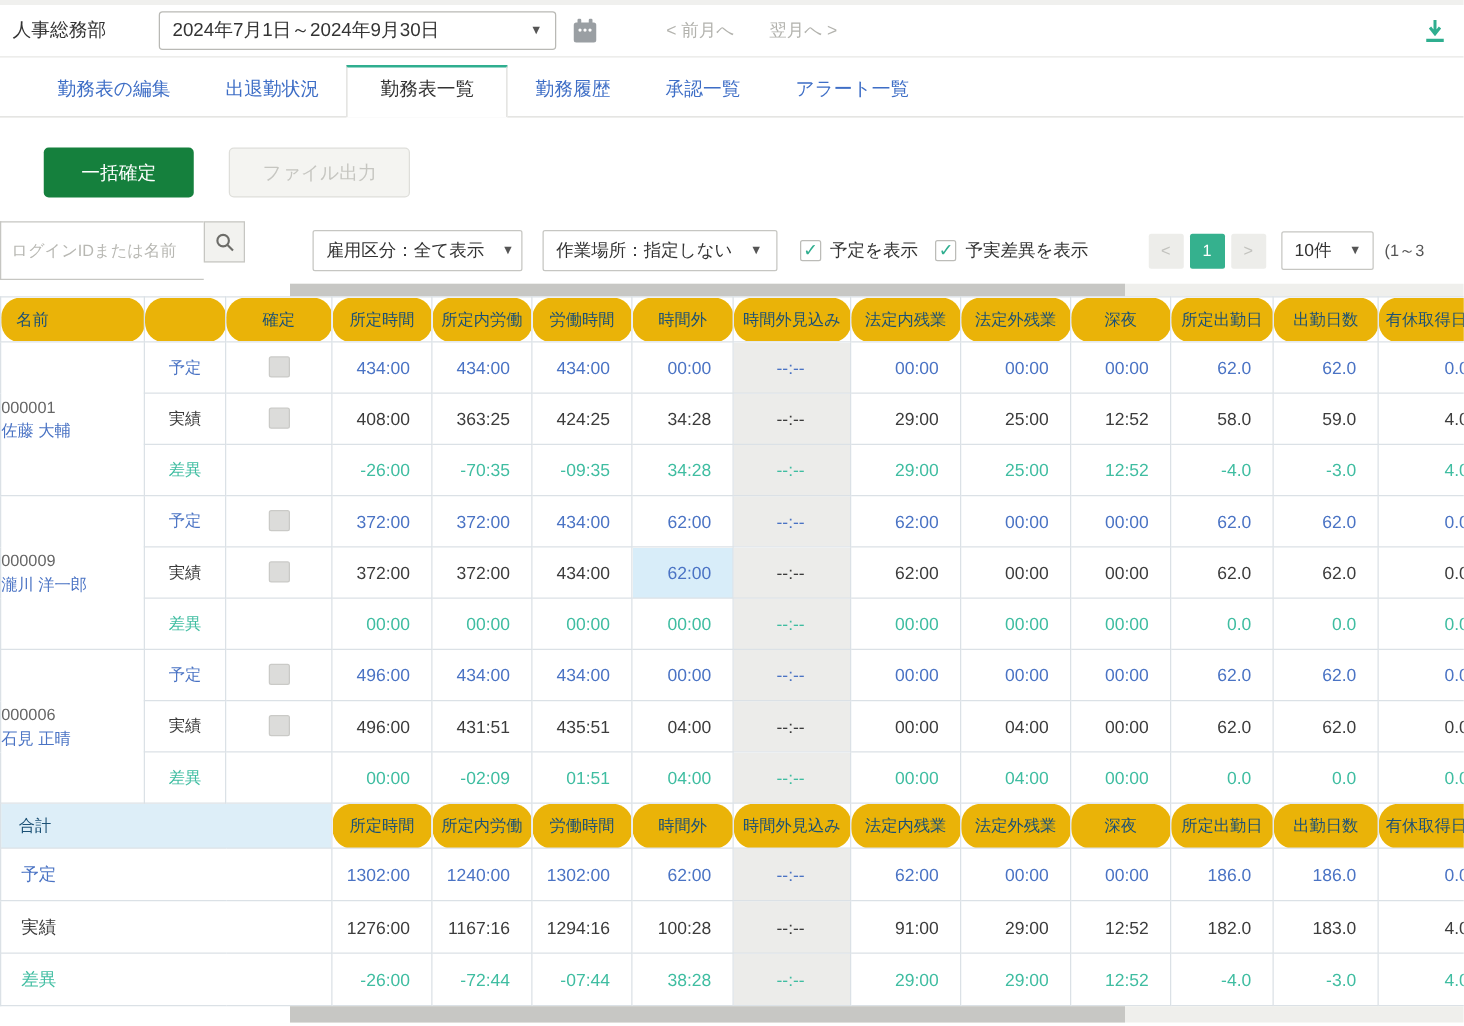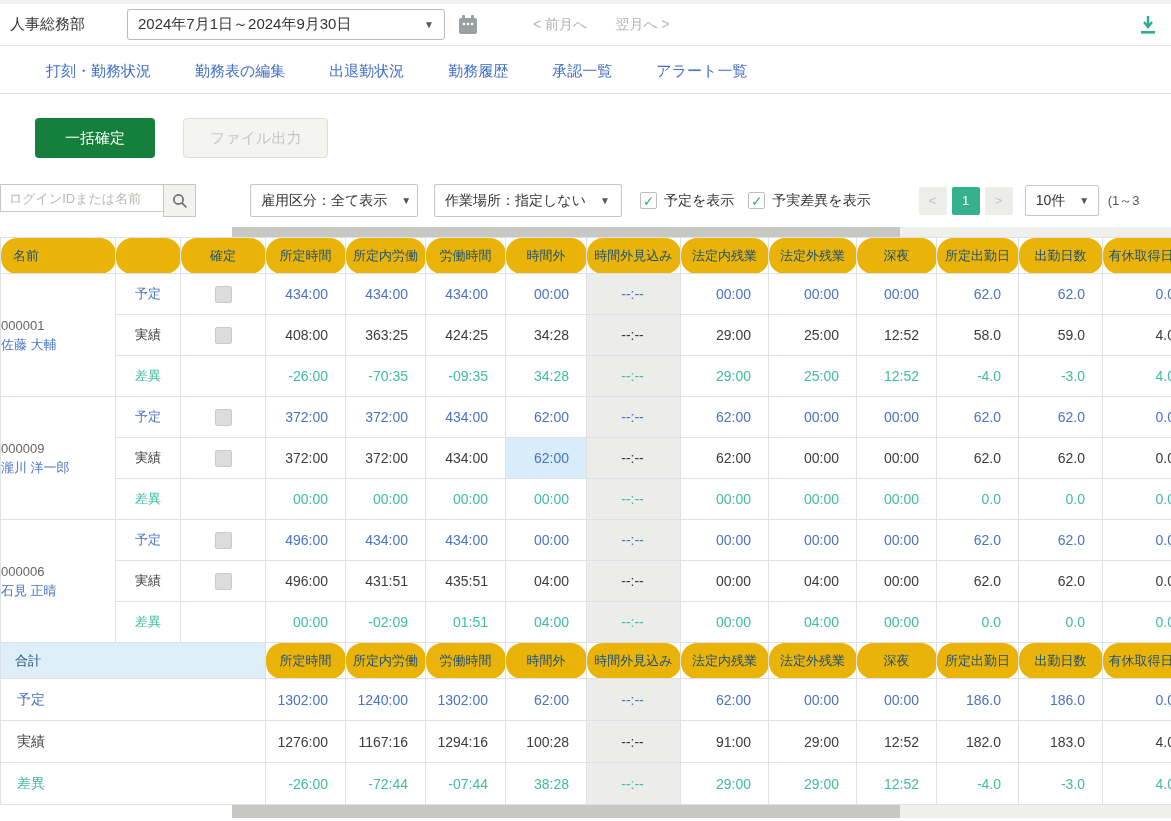--- a/index.html
+++ b/index.html
@@ -29,21 +29,21 @@
   
   .actions { margin:24px 0 0 35px; display:flex; gap:28px; }
   .btn-primary { background:#15803d; color:#fff; border:none; border-radius:4px;
     font-size:15px; padding:0 30px; height:40px; cursor:pointer; font-family:inherit; }
   .btn-disabled { background:#f4f4f1; color:#c6c6c1; border:1px solid #dededa; border-radius:4px;
     font-size:15px; padding:0 26px; height:40px; cursor:default; font-family:inherit; }
 
   
   .filters { margin-top:26px; display:flex; align-items:center; height:33px; }
   .search-wrap { display:flex; }
-  .search-input { width:163px; height:28px; border:1px solid #c6c6c2; border-right:none;
+  .search-input { width:163px; height:47px; border:1px solid #c6c6c2; border-right:none;
     padding:0 8px; font-size:13px; color:#333; font-family:inherit; }
   .search-input::placeholder { color:#b8b8b3; }
   .search-btn { width:33px; height:33px; border:1px solid #c6c6c2; background:#f2f2ef;
     display:flex; align-items:center; justify-content:center; cursor:pointer; }
   .sel { height:33px; border:1px solid #c6c6c2; border-radius:2px; background:#fff;
     display:flex; align-items:center; font-size:14px; padding:0 10px; cursor:pointer; white-space:nowrap; }
   .sel .caret { margin-left:14px; font-size:10px; color:#555; }
   .sel.employment { margin-left:54px; width:168px; }
   .sel.workplace  { margin-left:16px; width:188px; }
   .cb-group { display:flex; align-items:center; margin-left:18px; cursor:pointer; }
@@ -122,23 +122,23 @@
   <div class="month-nav next">翌月へ &gt;</div>
   <div class="dl-btn">
     <svg class="icon-svg" width="18" height="20" viewBox="0 0 18 20">
       <path d="M9 1 v10 M5 7 l4 5 l4 -5" stroke="#2fae8f" stroke-width="2.4" fill="none"></path>
       <rect x="2" y="16" width="14" height="2.6" fill="#2fae8f"></rect>
     </svg>
   </div>
 </div>
 
 <div class="tabbar">
-    <div class="tab">打刻・勤務状況</div>
     <div class="tab">勤務表の編集</div>
     <div class="tab">出退勤状況</div>
+    <div class="tab active">勤務表一覧</div>
     <div class="tab">勤務履歴</div>
     <div class="tab">承認一覧</div>
     <div class="tab">アラート一覧</div>
   </div>
 
 <div class="actions">
   <button class="btn-primary">一括確定</button>
   <button class="btn-disabled">ファイル出力</button>
 </div>
 

